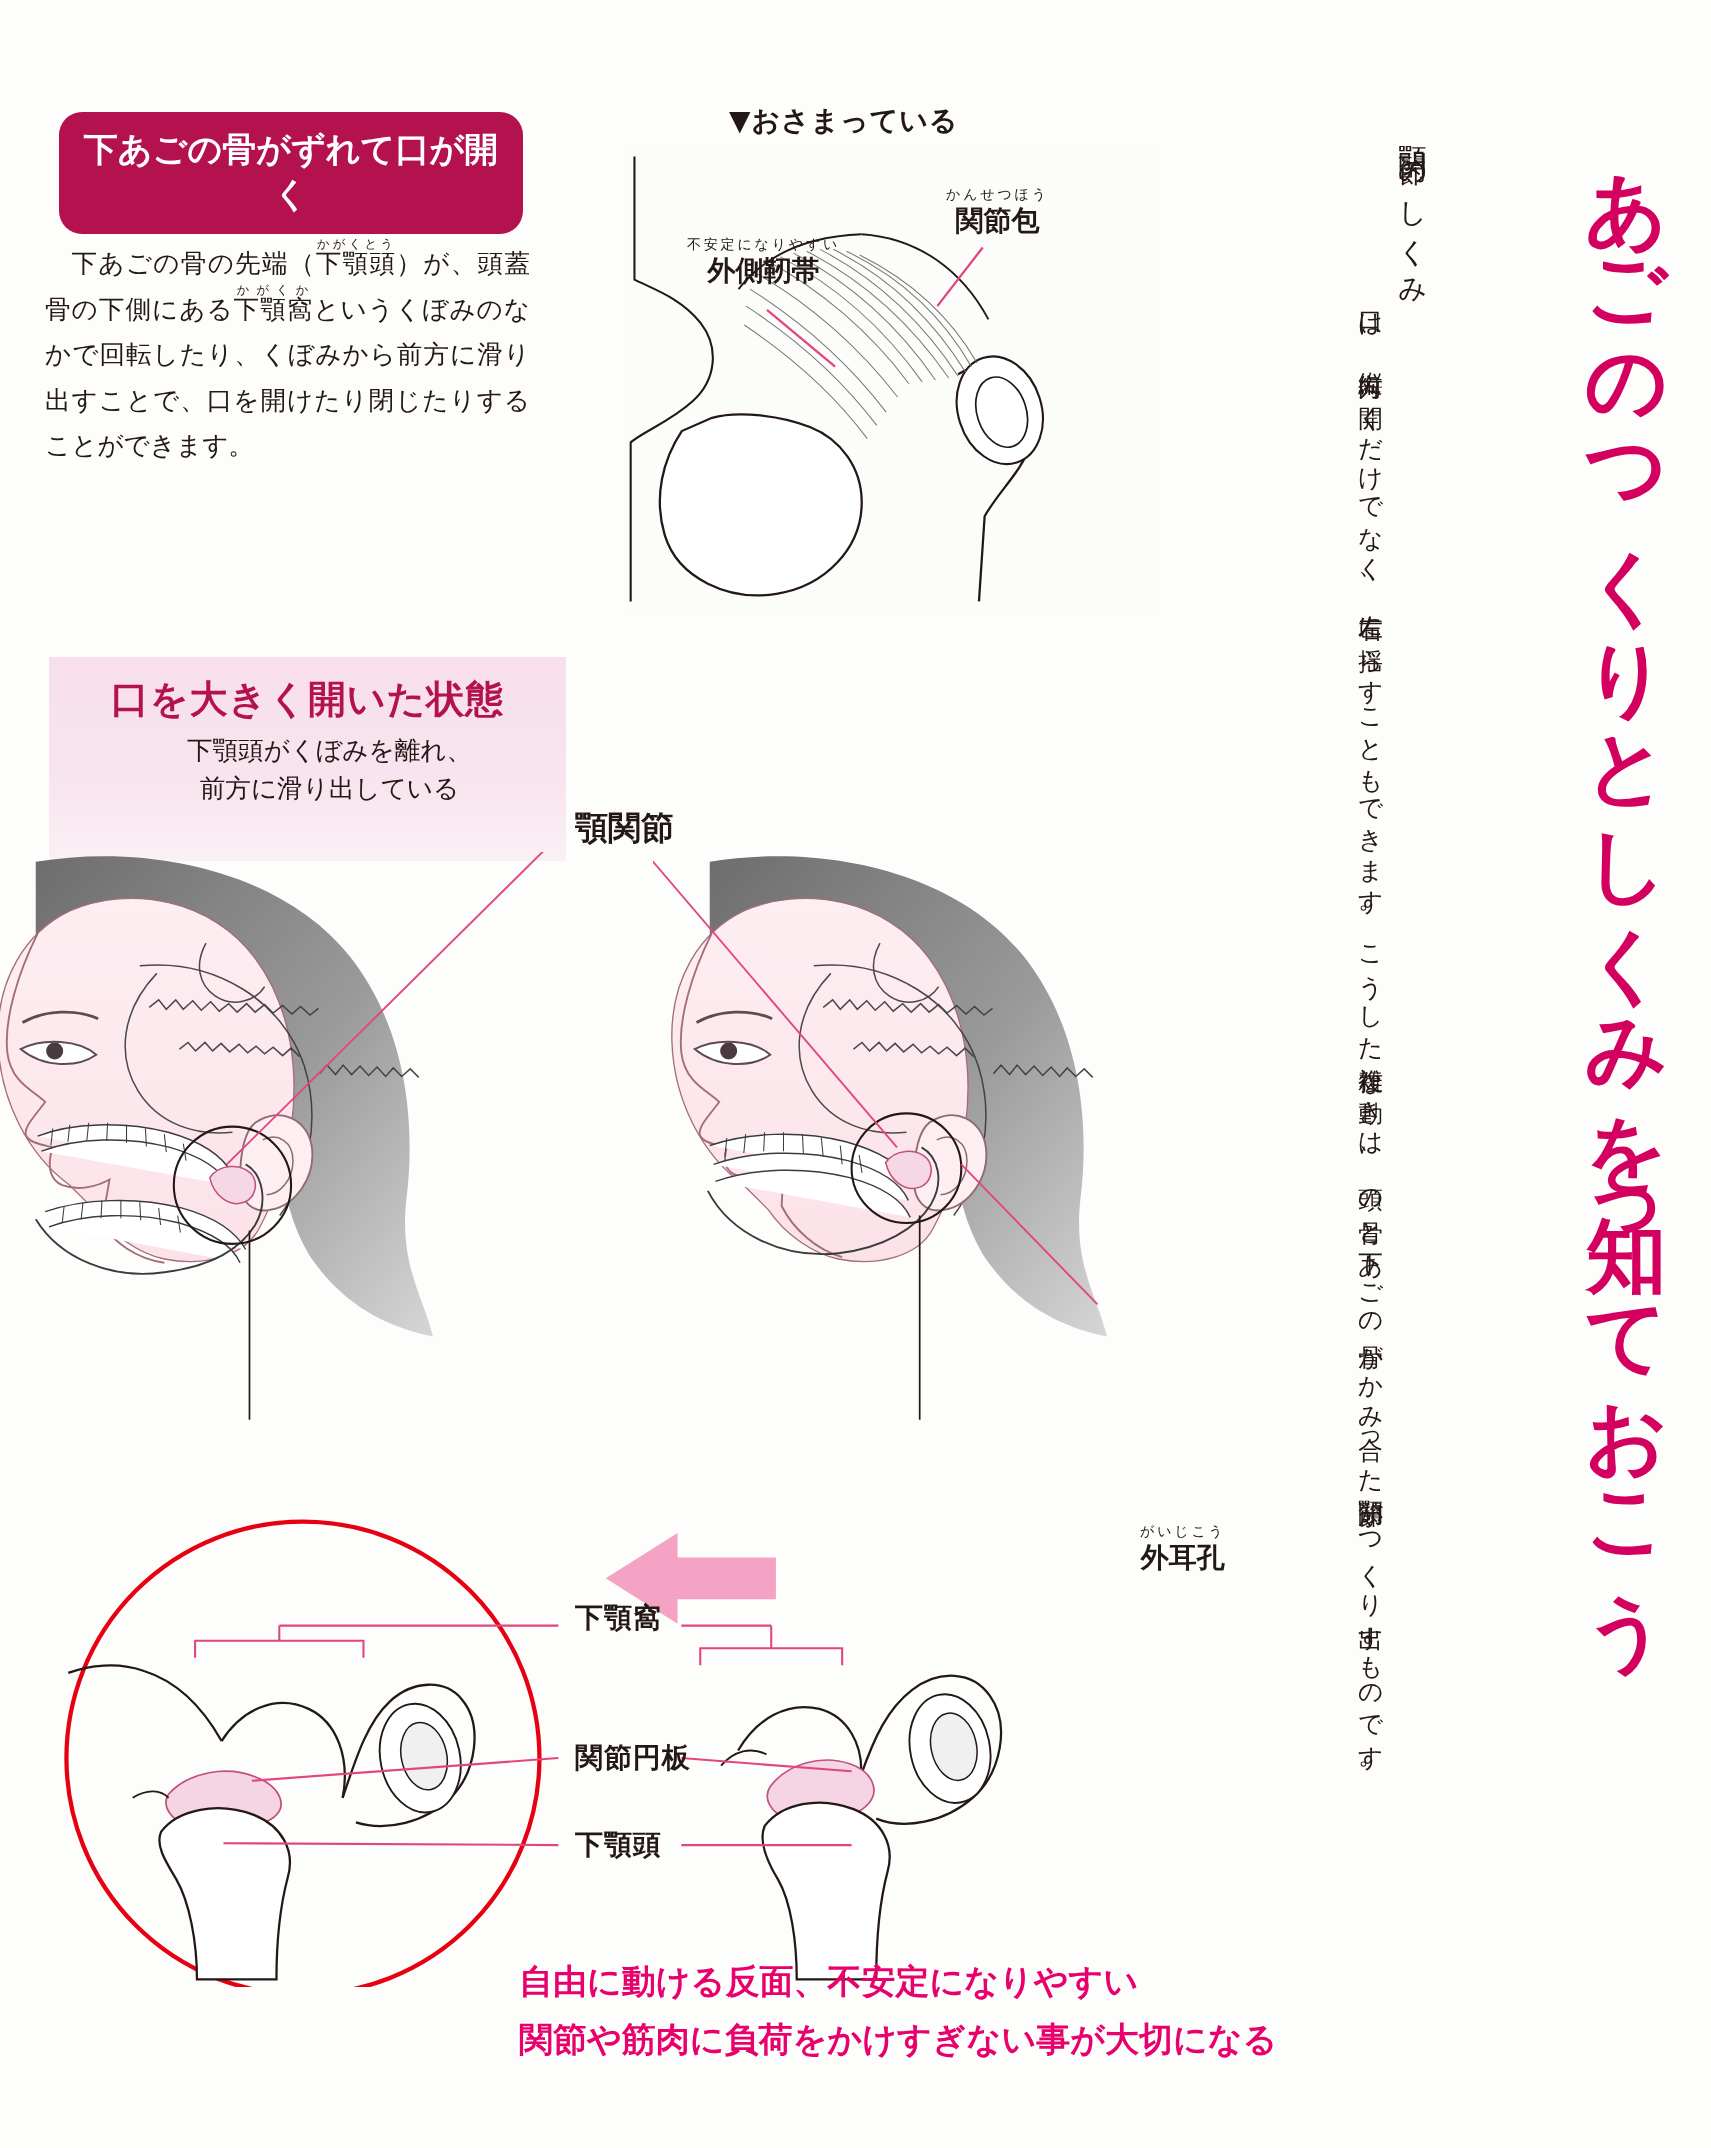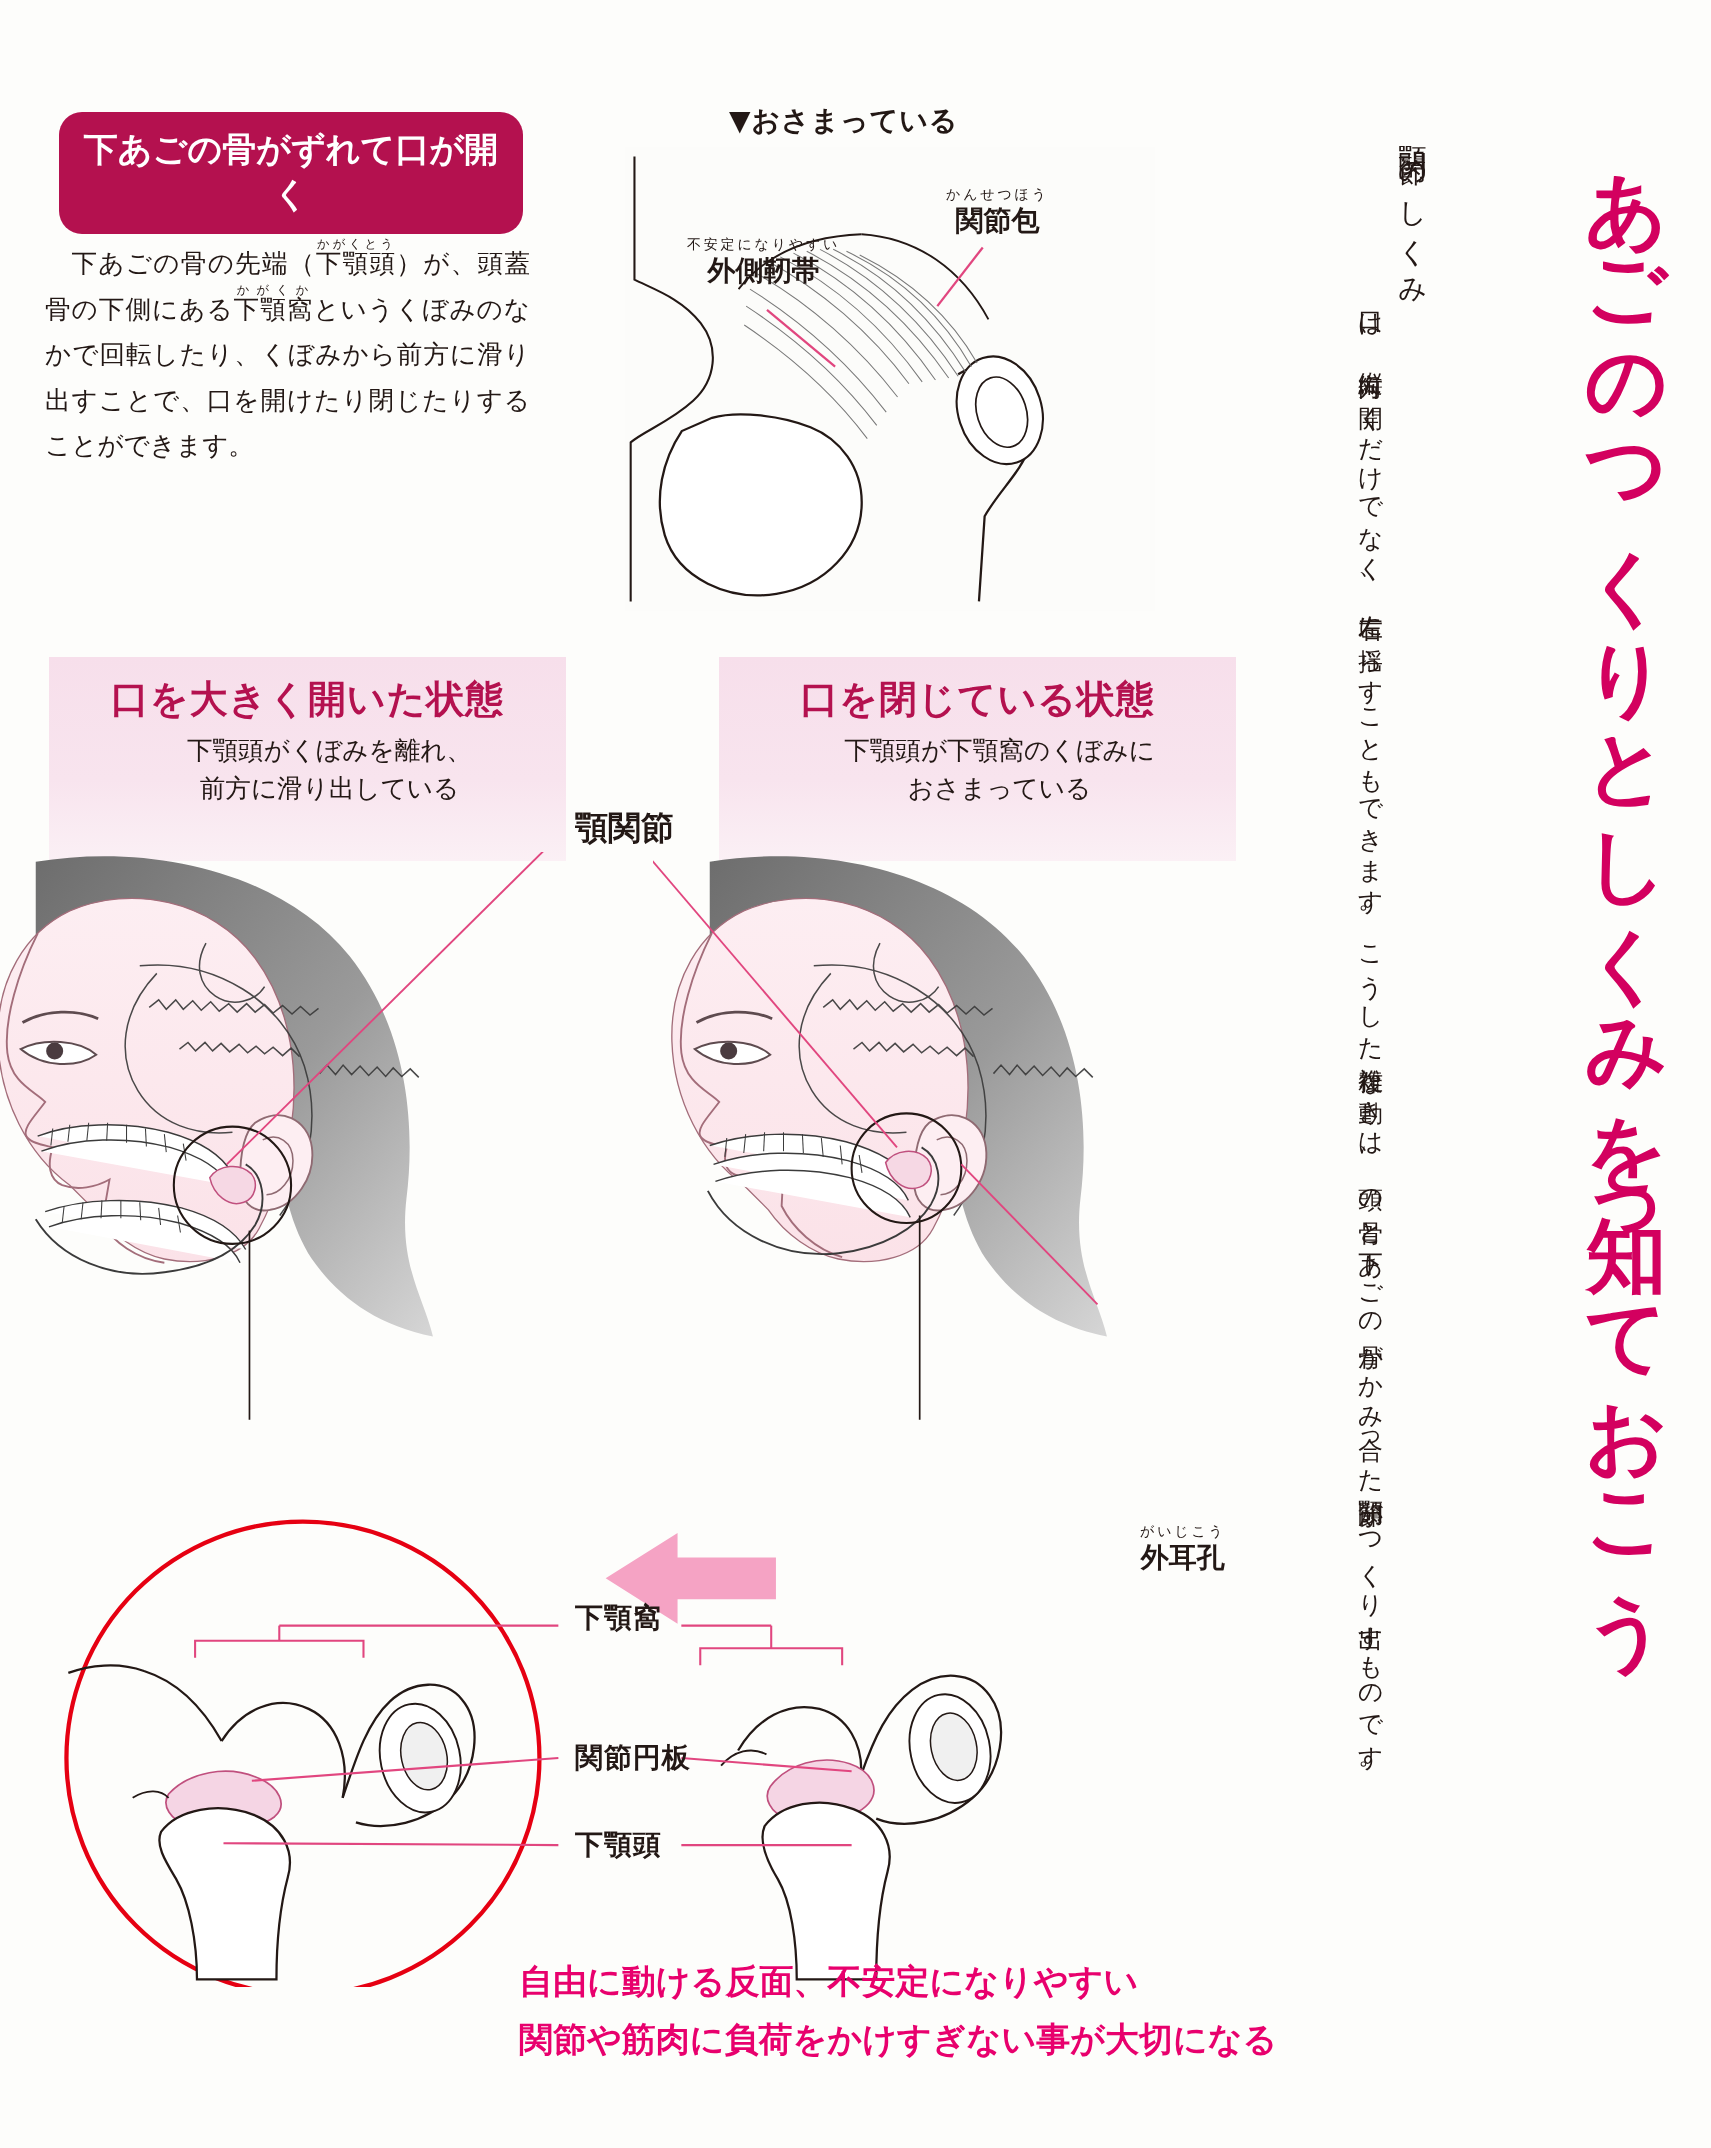--- a/index.html
+++ b/index.html
@@ -310,25 +310,20 @@
     <span class="furigana">かんせつほう</span>
     <span>関節包</span>
   </div>
 
   <div class="panel left">
     <h3>口を大きく開いた状態</h3>
     <p>下顎頭がくぼみを離れ、</p>
     <p>前方に滑り出している</p>
   </div>
 
-  <div class="panel right">
-    <h3>口を閉じている状態</h3>
-    <p>下顎頭が下顎窩のくぼみに</p>
-    <p>おさまっている</p>
-  </div>
 
   <div class="head-fig left">
     <svg width="662" height="587" viewBox="0 0 700 620">
       <defs>
         <linearGradient id="hairG1" x1="0" y1="0" x2="1" y2="1">
           <stop offset="0%" stop-color="#6d6d6d"></stop>
           <stop offset="55%" stop-color="#9a9a9a"></stop>
           <stop offset="100%" stop-color="#d6d6d6"></stop>
         </linearGradient>
         <linearGradient id="skinG1" x1="0" y1="0" x2="0" y2="1">

